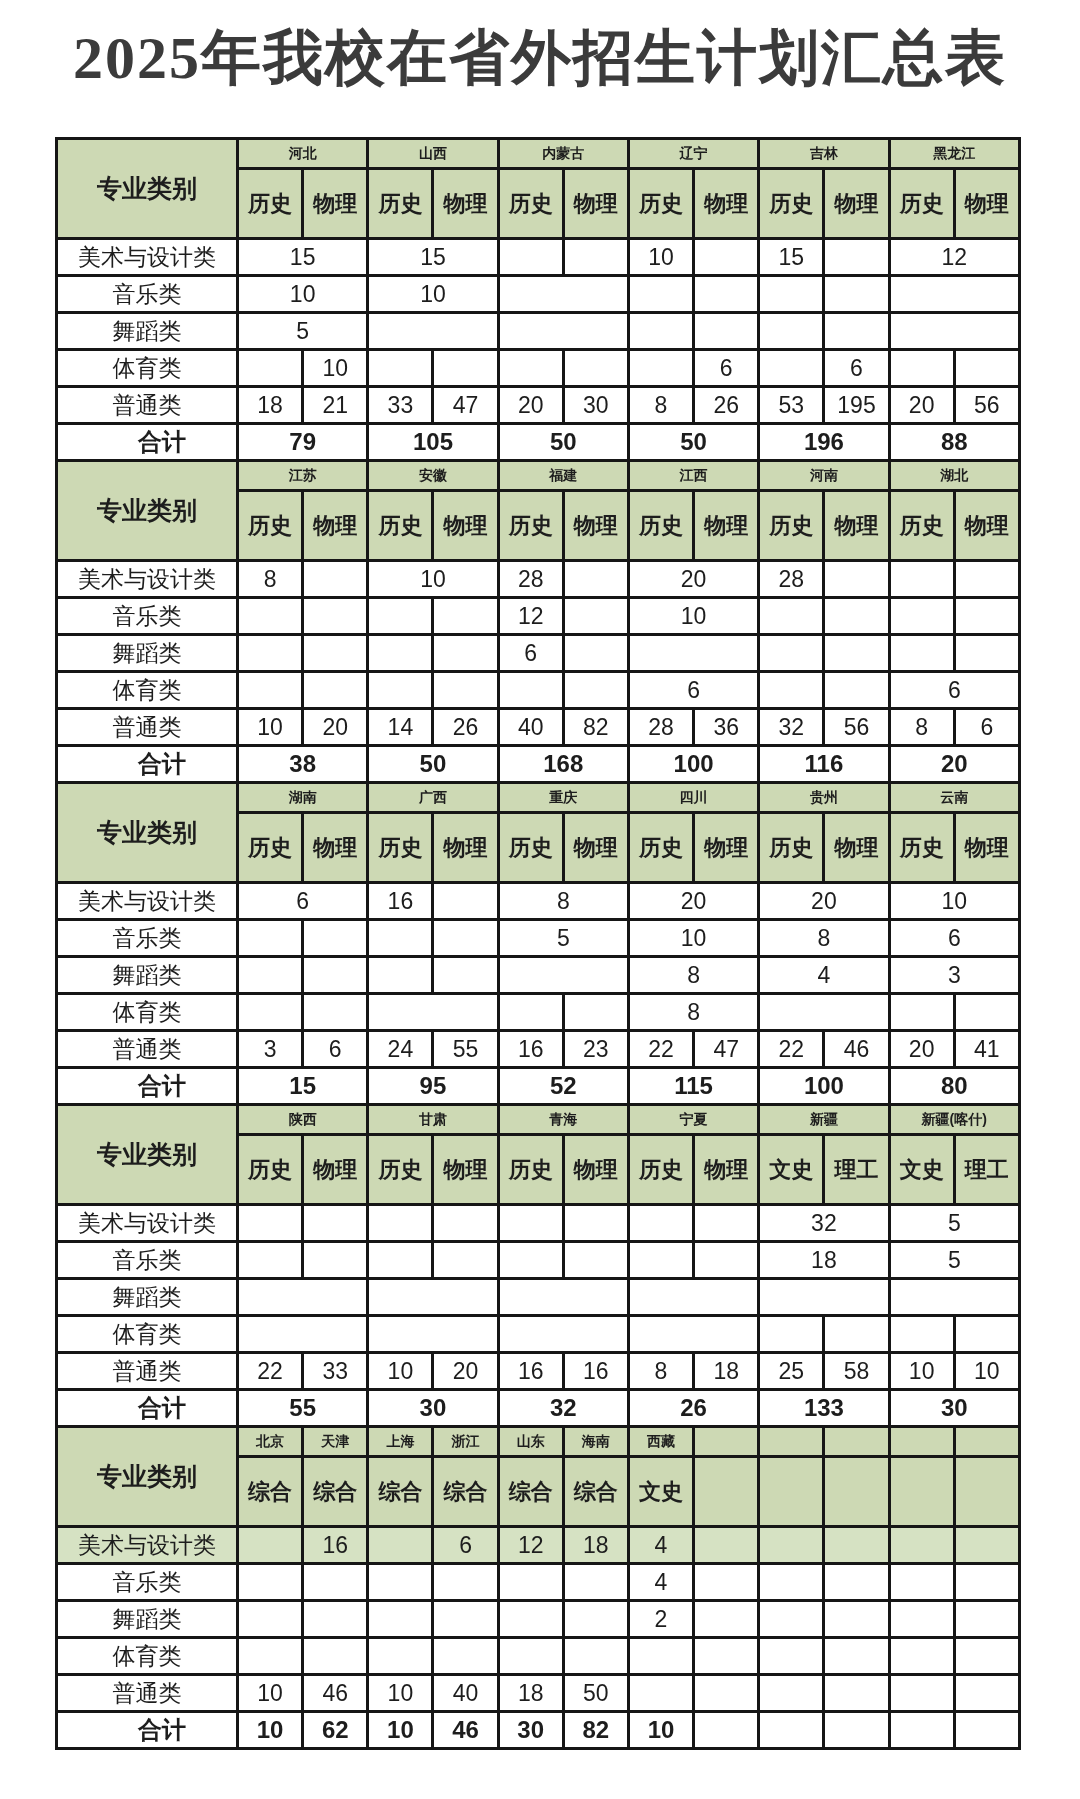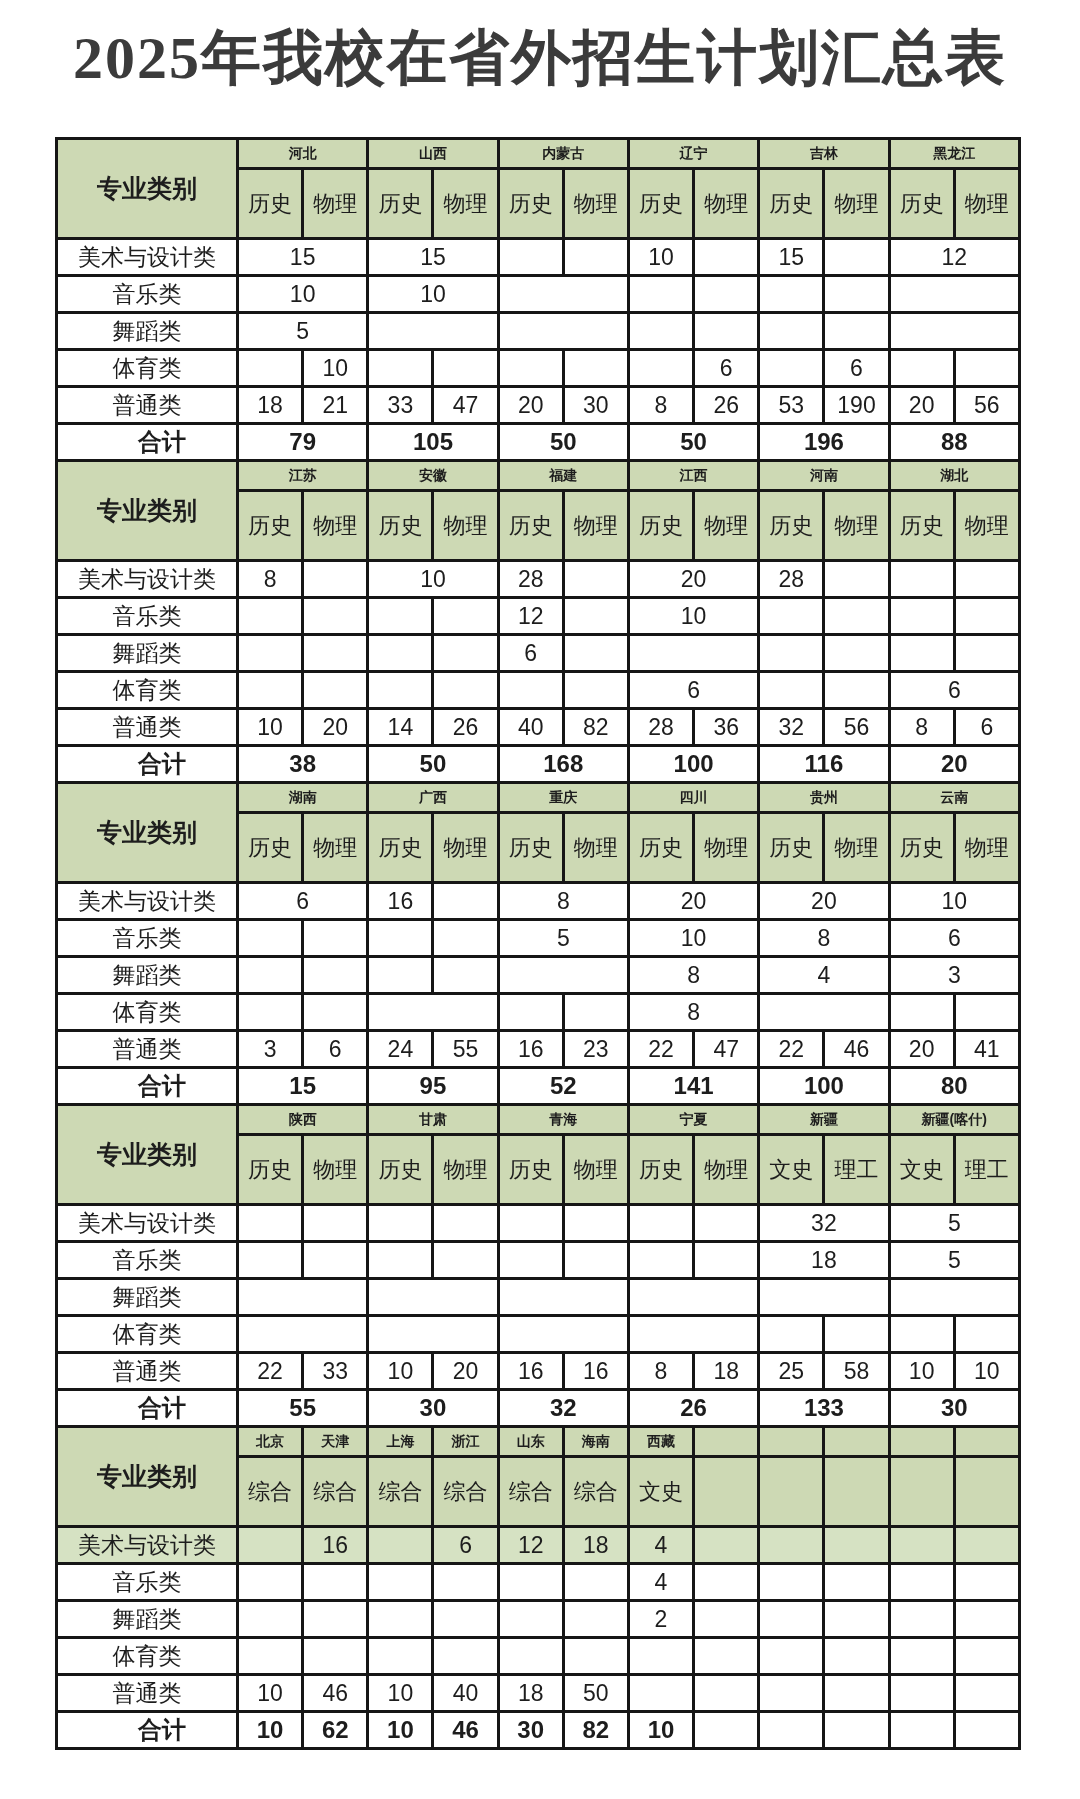--- a/index.html
+++ b/index.html
@@ -20,21 +20,21 @@
   col.c-label{width:181px;}
   th,td{
     border:3px solid #161616;text-align:center;vertical-align:middle;
     padding:0;overflow:hidden;white-space:nowrap;background:#ffffff;
   }
   tr.r-prov th{height:27px;}
   tr.r-subj th{height:67px;}
   tr.r-data th,tr.r-data td{height:34px;}
   .corner{background:var(--hdr);font-size:25px;font-weight:700;margin-top:30px;}
   .prov{background:var(--hdr);font-size:14px;font-weight:700;}
-  .subj{background:var(--hdr);font-size:22px;font-weight:400;}
+  .subj{background:var(--hdr);font-size:22px;font-weight:700;}
   .rowlab{font-size:23px;font-weight:500;}
   td{font-size:23px;font-weight:400;}
   tr.r-total td{font-weight:700;font-size:24px;}
   .total-lab{font-weight:700;font-size:24px;padding-left:30px;}
   tr.r-hl th,tr.r-hl td{background:var(--hl);}
 </style>
 </head>
 <body>
 
 <div class="page">
@@ -132,21 +132,21 @@
           <th class="rowlab">普通类</th>
           <td>18</td>
           <td>21</td>
           <td>33</td>
           <td>47</td>
           <td>20</td>
           <td>30</td>
           <td>8</td>
           <td>26</td>
           <td>53</td>
-          <td>190</td>
+          <td>195</td>
           <td>20</td>
           <td>56</td>
         </tr>
         <tr class="r-data r-total">
           <th class="rowlab total-lab">合计</th>
           <td colspan="2">79</td>
           <td colspan="2">105</td>
           <td colspan="2">50</td>
           <td colspan="2">50</td>
           <td colspan="2">196</td>
@@ -333,21 +333,21 @@
           <td>22</td>
           <td>46</td>
           <td>20</td>
           <td>41</td>
         </tr>
         <tr class="r-data r-total">
           <th class="rowlab total-lab">合计</th>
           <td colspan="2">15</td>
           <td colspan="2">95</td>
           <td colspan="2">52</td>
-          <td colspan="2">141</td>
+          <td colspan="2">115</td>
           <td colspan="2">100</td>
           <td colspan="2">80</td>
         </tr>
         <tr class="r-prov">
           <th class="corner" rowspan="2">专业类别</th>
           <th class="prov" colspan="2">陕西</th>
           <th class="prov" colspan="2">甘肃</th>
           <th class="prov" colspan="2">青海</th>
           <th class="prov" colspan="2">宁夏</th>
           <th class="prov" colspan="2">新疆</th>

